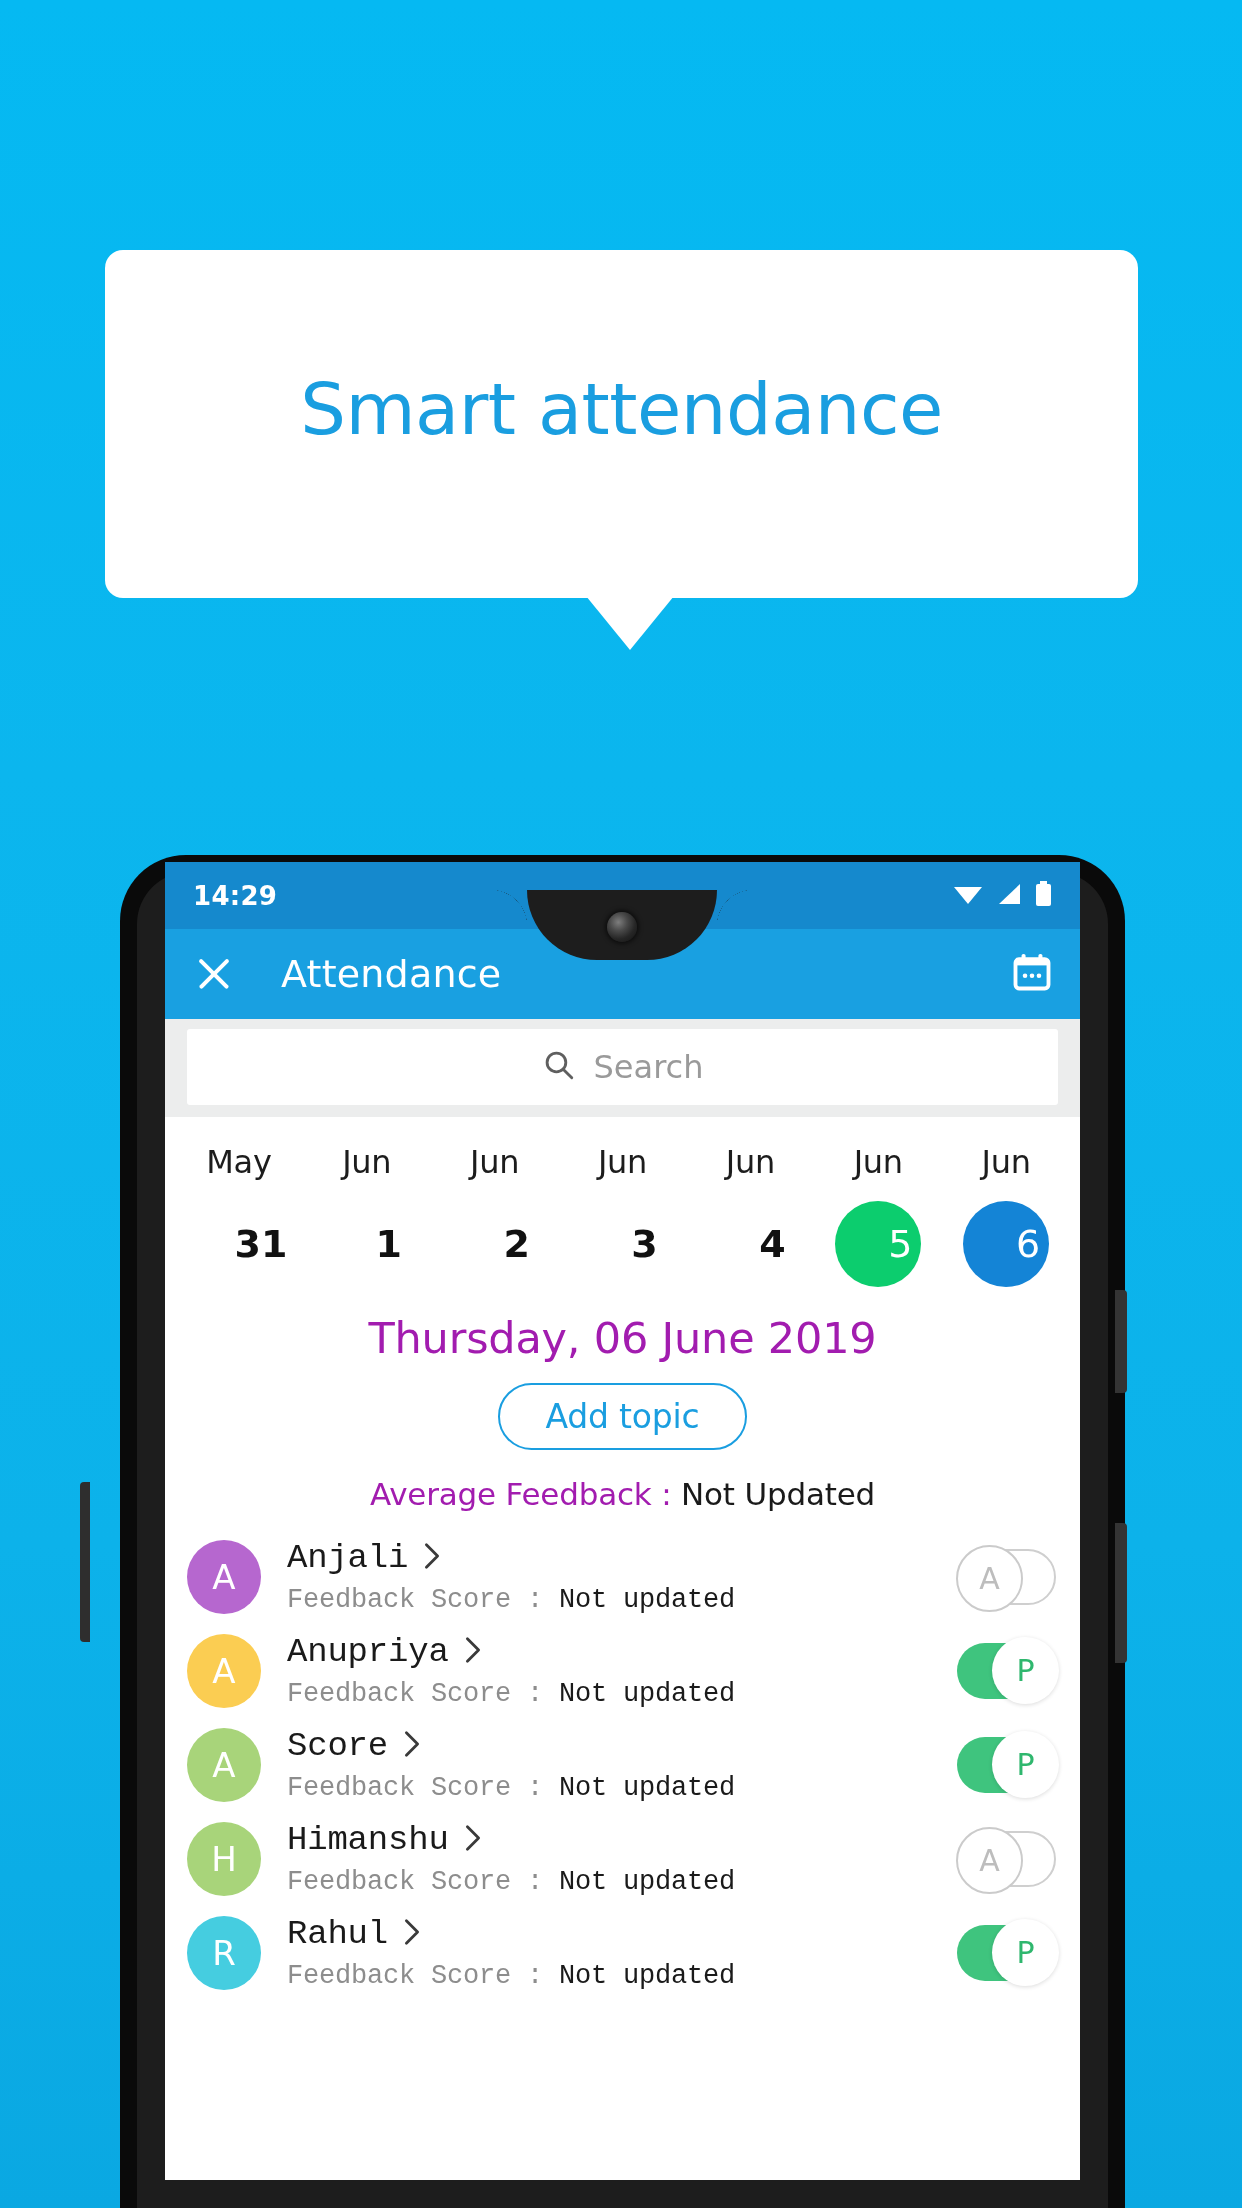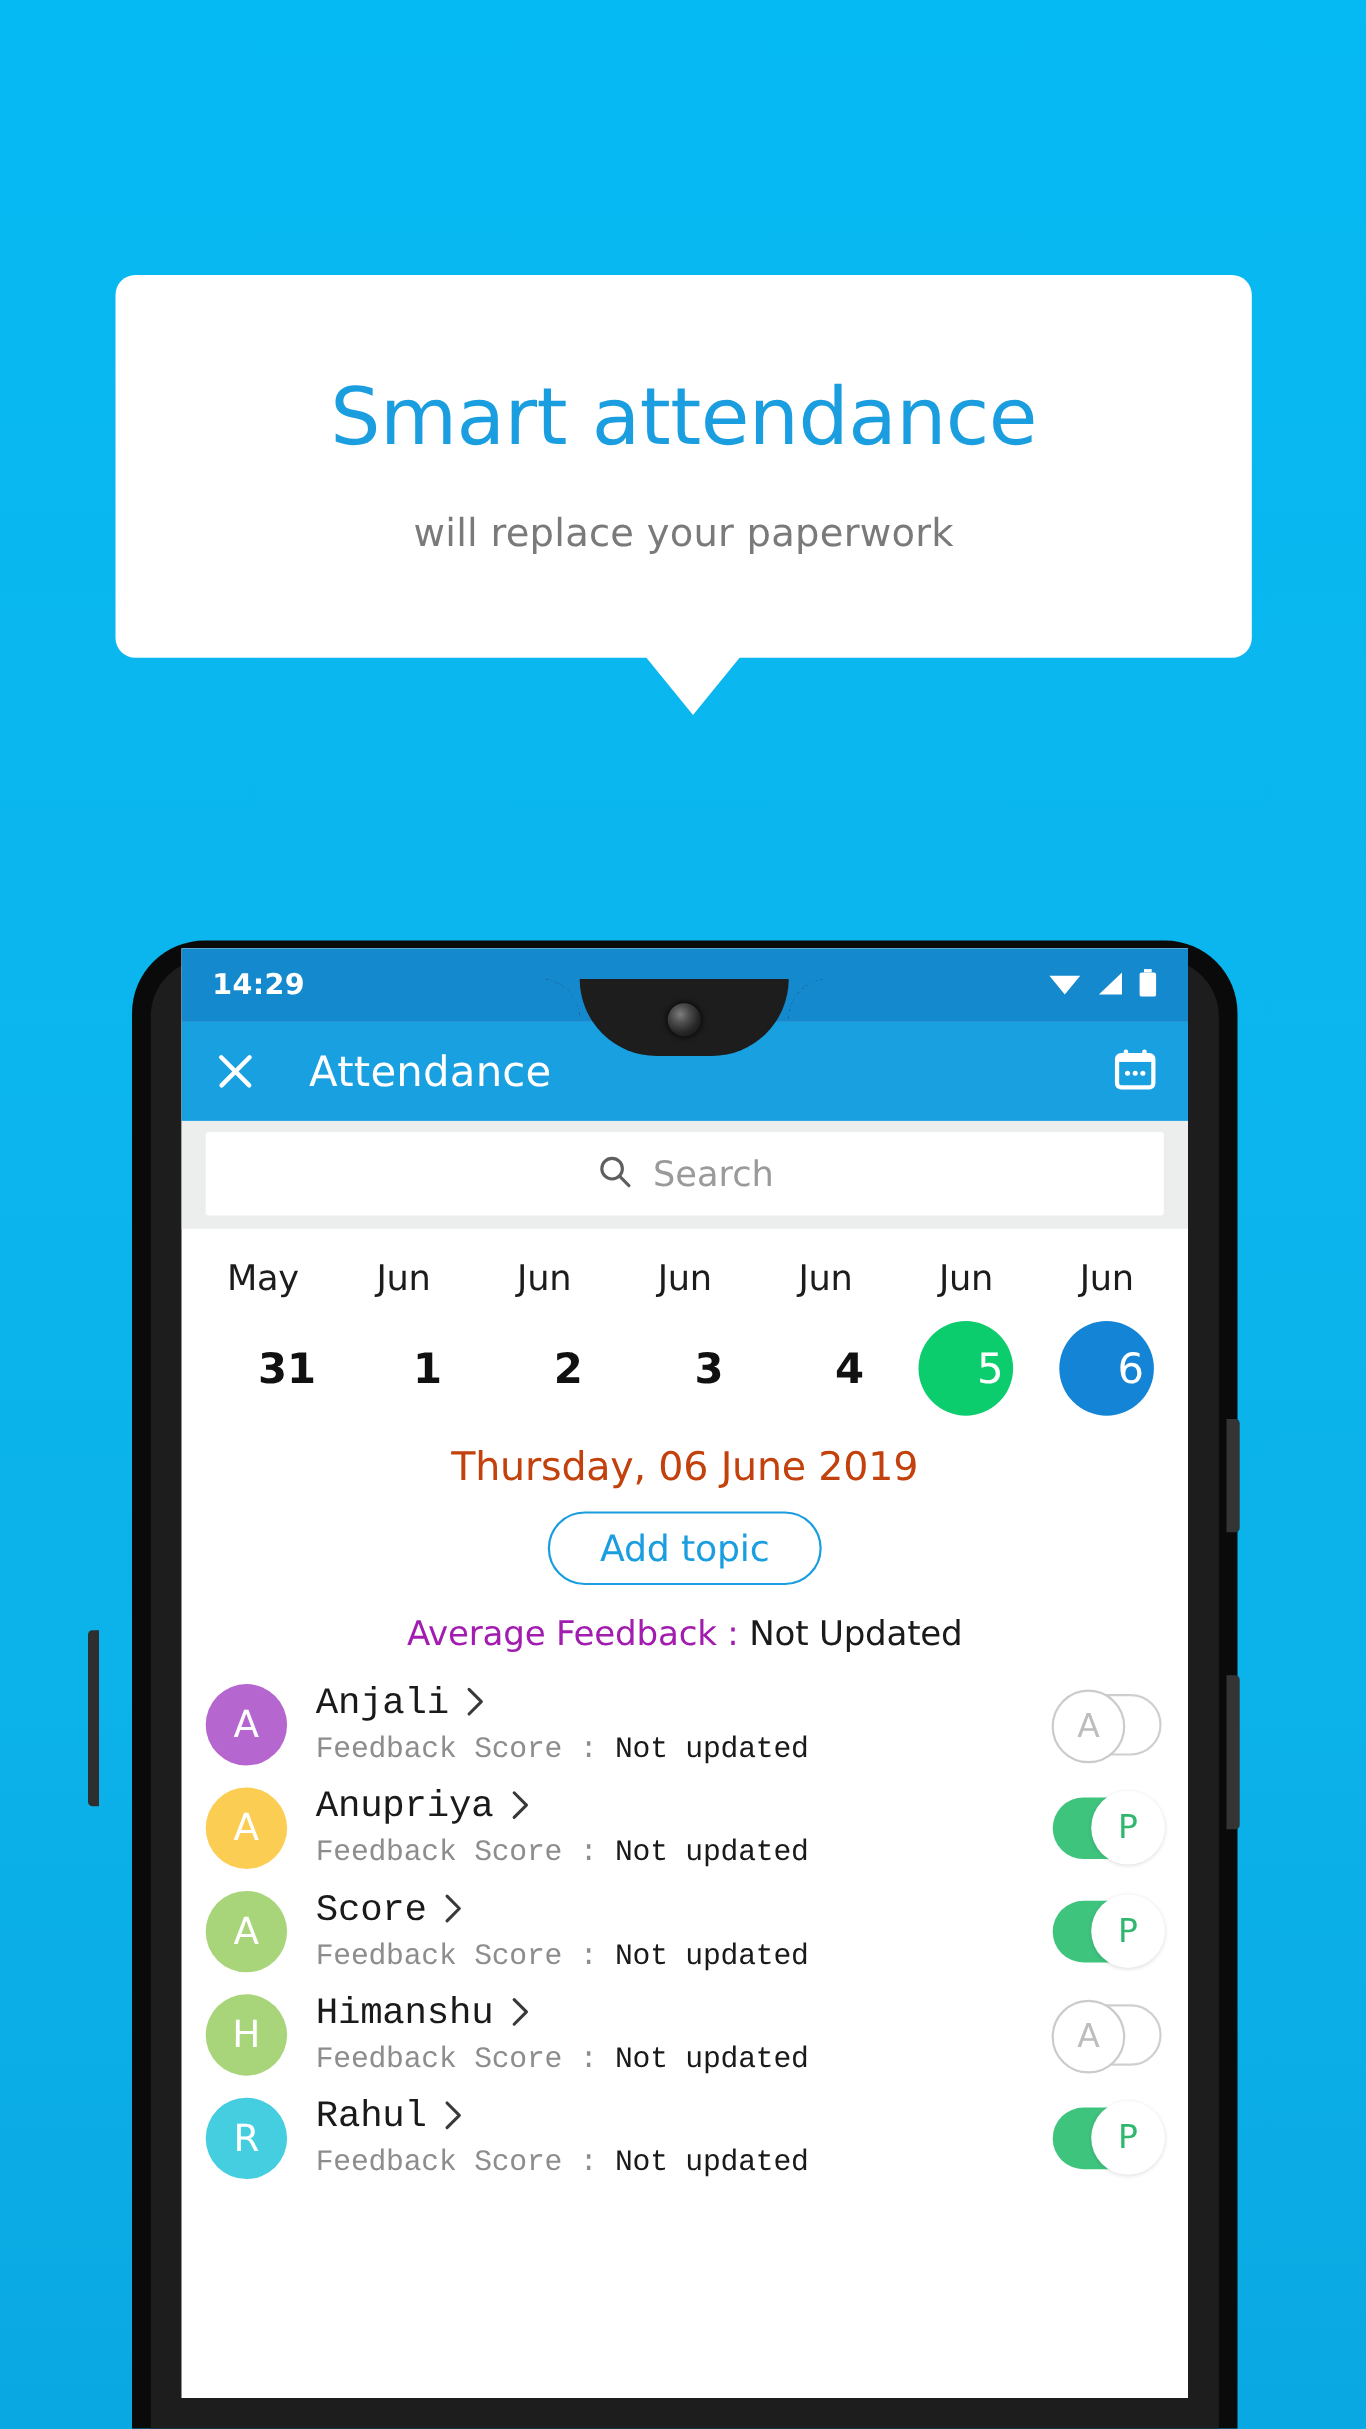--- a/index.html
+++ b/index.html
@@ -200,21 +200,21 @@
     font-size:38px; font-weight:700; color:#111;margin-left:44px;
   }
   .date-cell.sel-green .date-num-wrap { background:#0ccd6e; }
   .date-cell.sel-green .date-num { color:#fff; font-weight:400; }
   .date-cell.sel-blue  .date-num-wrap { background:#1484d6; }
   .date-cell.sel-blue  .date-num { color:#fff; font-weight:400; }
 
   
   #date-label {
     text-align:center;
-    font-size:36px; color:#c2410c;
+    font-size:43px; color:#a21caf;
     margin-top:26px; letter-spacing:-0.2px;
   }
   #add-topic-wrap { display:flex; justify-content:center; margin-top:20px; }
   #add-topic {
     border:2.5px solid #1a9ee0;
     border-radius:34px;
     padding:12px 46px;
     font-size:33px; color:#1a9ee0;
     background:#fff;
     letter-spacing:-0.2px;
@@ -290,21 +290,20 @@
   }
   .chev { flex:none; }
 </style>
 </head>
 <body>
 
 <div id="bg"></div>
 
 <div id="bubble">
   <div id="bubble-title">Smart attendance</div>
-  <div id="bubble-sub">will replace your paperwork</div>
 </div>
 <div id="bubble-tail"></div>
 
 <div id="phone">
   <div id="phone-inner"></div>
 </div>
 <div class="side-btn" id="btn-left"></div>
 <div class="side-btn" id="btn-right1"></div>
 <div class="side-btn" id="btn-right2"></div>
 

